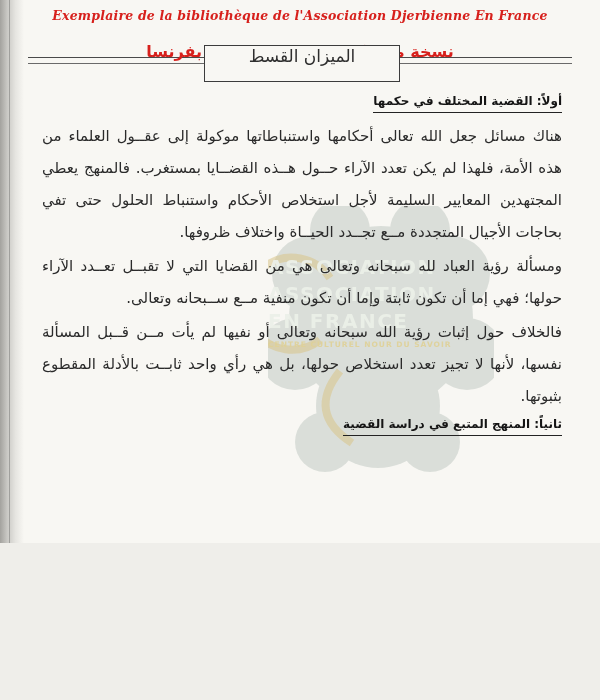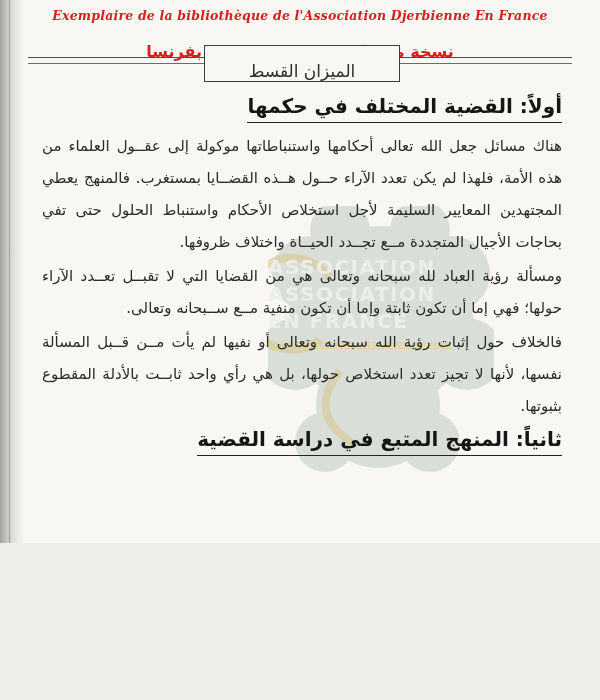--- a/index.html
+++ b/index.html
@@ -32,21 +32,21 @@
     direction:rtl;font-weight:bold;font-size:16px;color:#d7201c;margin-top:19px;
   }
   
   .title-rule{
     position:absolute;left:28px;right:28px;top:57px;height:5px;
     border-top:1.5px solid #4a4a4a;border-bottom:1px solid #6a6a6a;z-index:1;
   }
   .title-box{
     position:absolute;left:204px;top:45px;width:194px;height:35px;
     background:#f8f7f3;border:1.6px solid #3c3c3c;z-index:2;
-    display:flex;align-items:flex-end;justify-content:center;
+    display:flex;align-items:flex-start;justify-content:center;
   }
   .title-box span{
     direction:rtl;font-size:17px;color:#2e2e2e;font-weight:500;letter-spacing:1px;
   }
   
   .watermark{
     position:absolute;left:268px;top:206px;width:226px;height:272px;
     z-index:0;pointer-events:none;
   }
   .watermark svg{position:absolute;inset:0;}
@@ -54,29 +54,29 @@
     position:absolute;inset:0;display:flex;flex-direction:column;
     align-items:flex-start;justify-content:flex-start;padding-top:48px;
     text-align:center;
   }
   .wm-line{
     color:rgba(235,239,232,.95);font-weight:bold;font-size:20px;
     letter-spacing:1.5px;line-height:27px;font-family:"DejaVu Sans",sans-serif;
   }
   .wm-sub{
     margin-top:5px;color:rgba(223,208,150,.9);font-size:7.5px;
-    font-weight:bold;letter-spacing:1px;text-decoration:underline;
+    font-weight:bold;letter-spacing:1px;
   }
   
   .content{
     position:absolute;top:94px;left:34px;right:38px;z-index:1;
     direction:rtl;color:#2b2b2b;
   }
   .sec-heading{
-    margin:0 0 7px 0;font-size:20px;font-weight:bold;color:#151515;
+    margin:0 0 7px 0;font-size:12px;font-weight:bold;color:#151515;
   }
   .sec-heading .u{
     display:inline-block;border-bottom:1.5px solid #232323;padding-bottom:4px;
   }
   .sec-heading.second{margin-top:5px;margin-bottom:12px;}
   .content p{
     margin:0 0 2px 8px;font-size:15px;line-height:32px;
     text-align:justify;text-justify:inter-word;
   }
   

